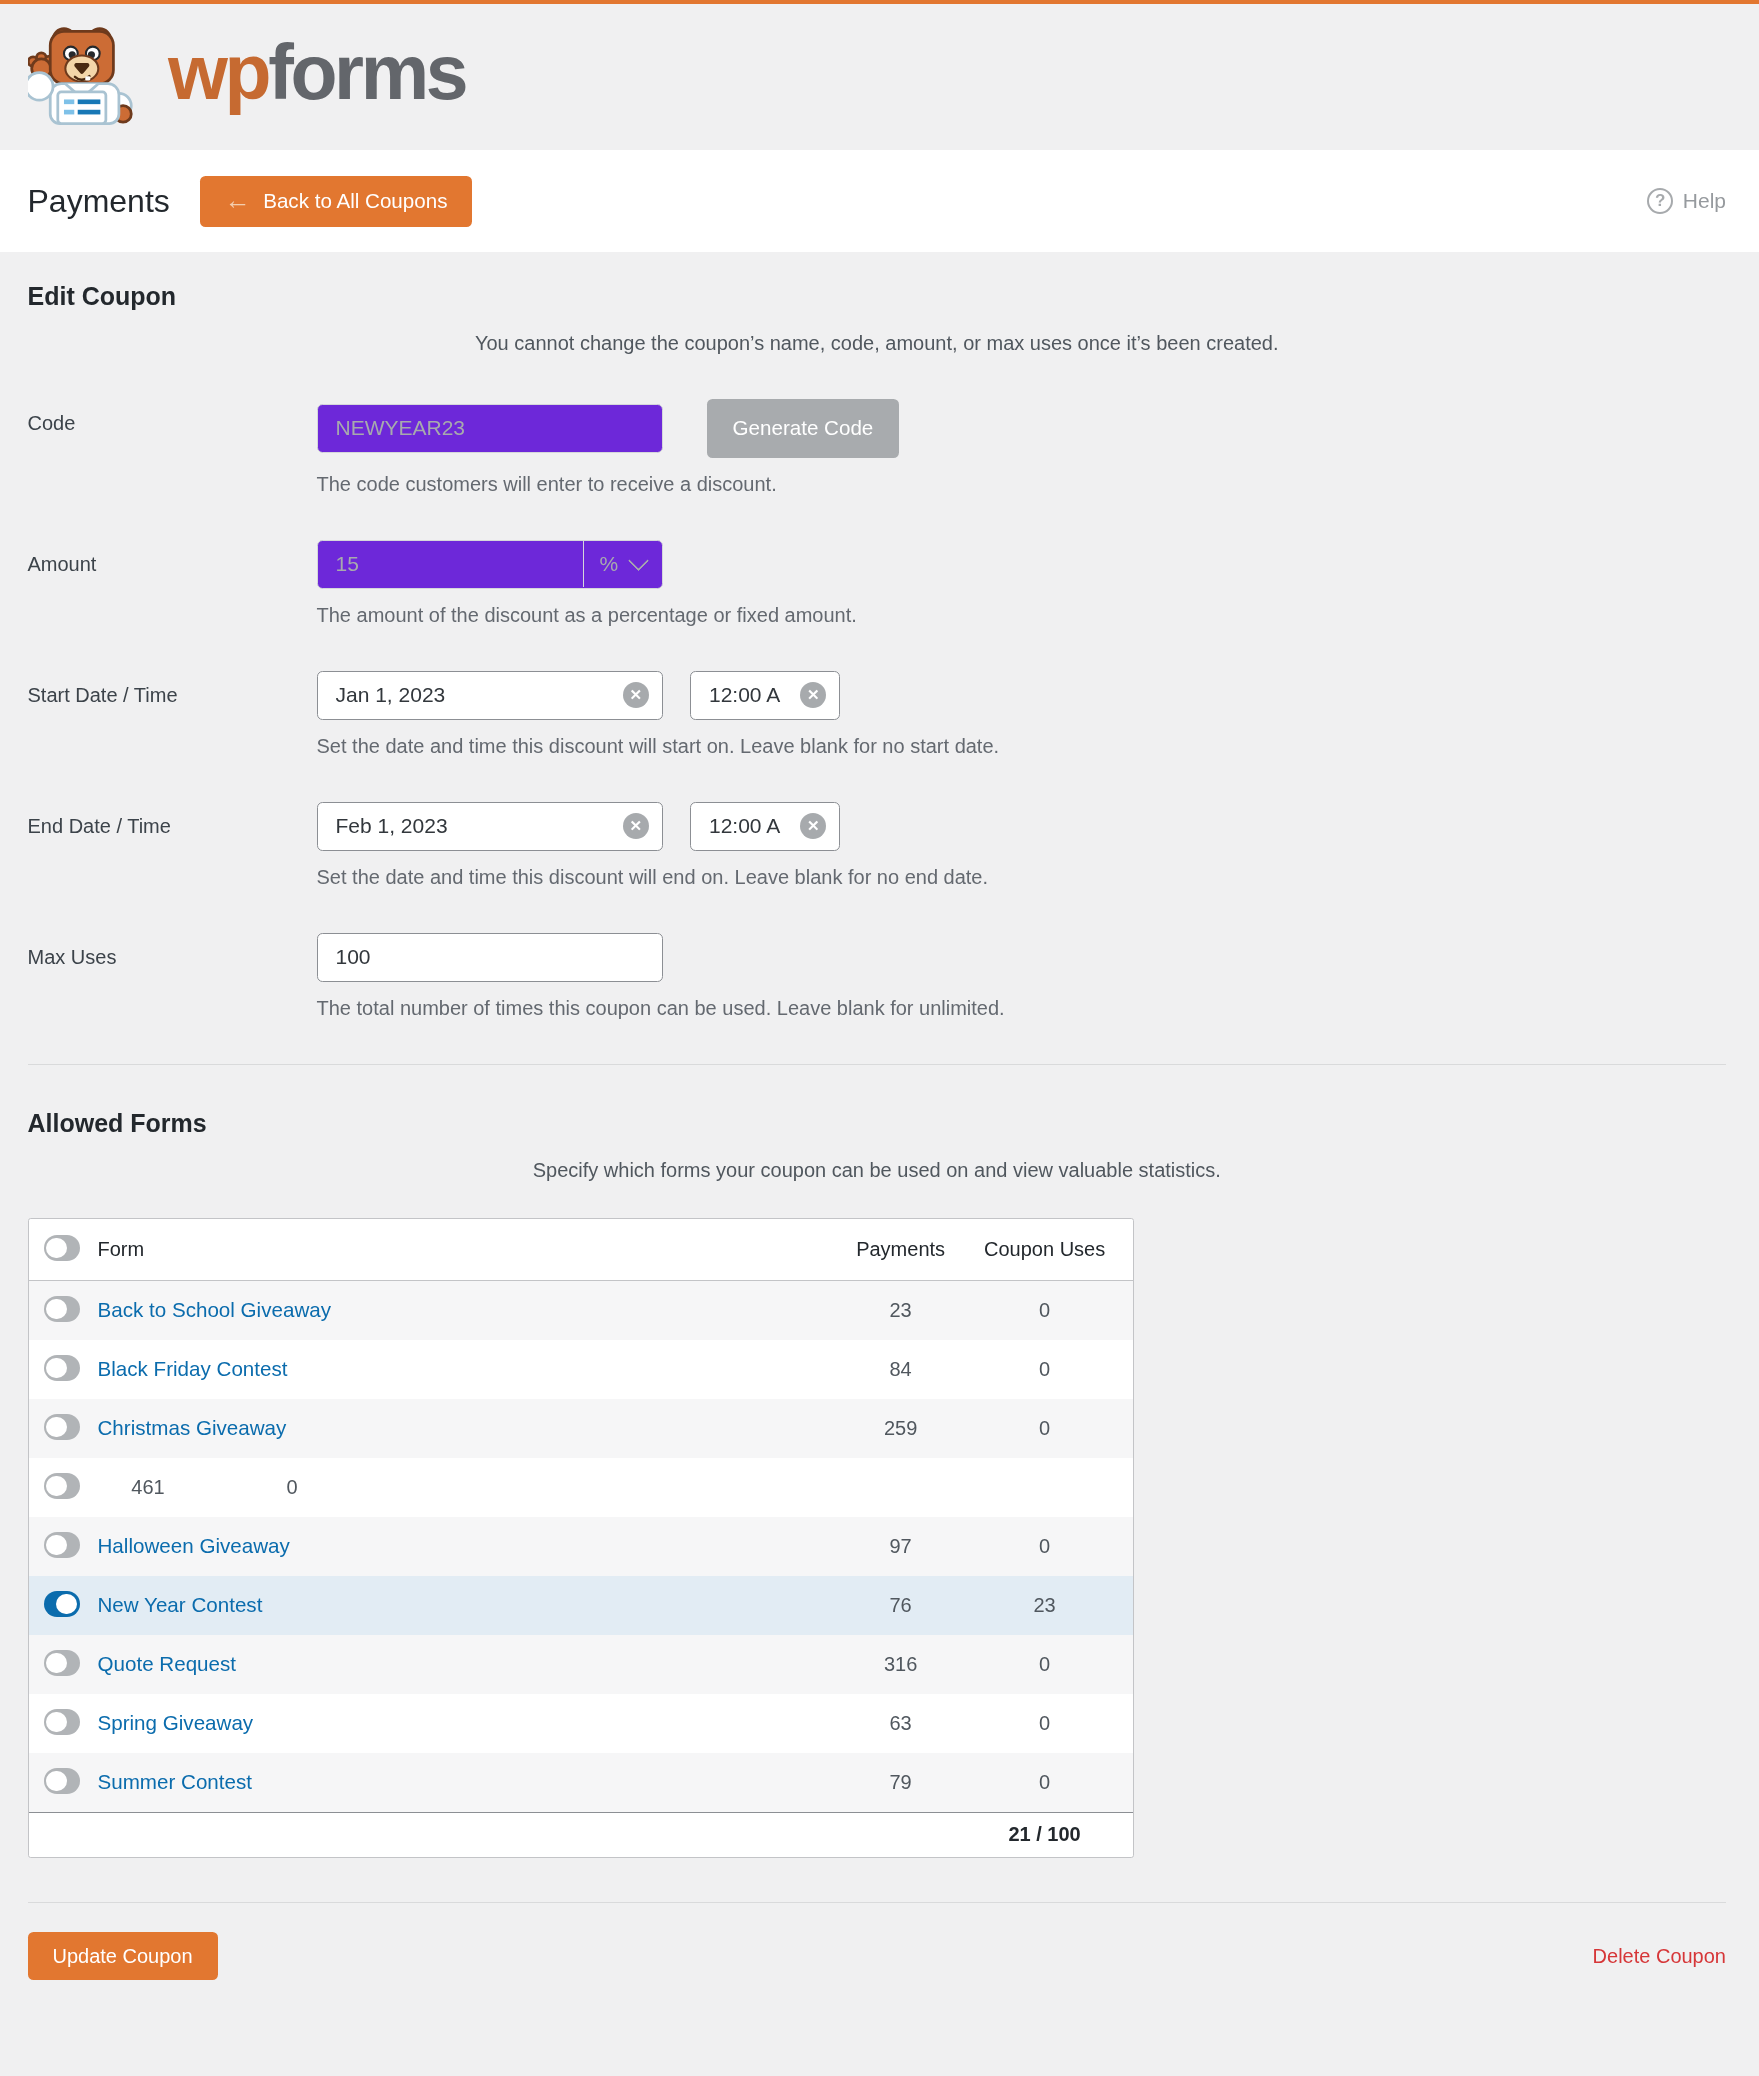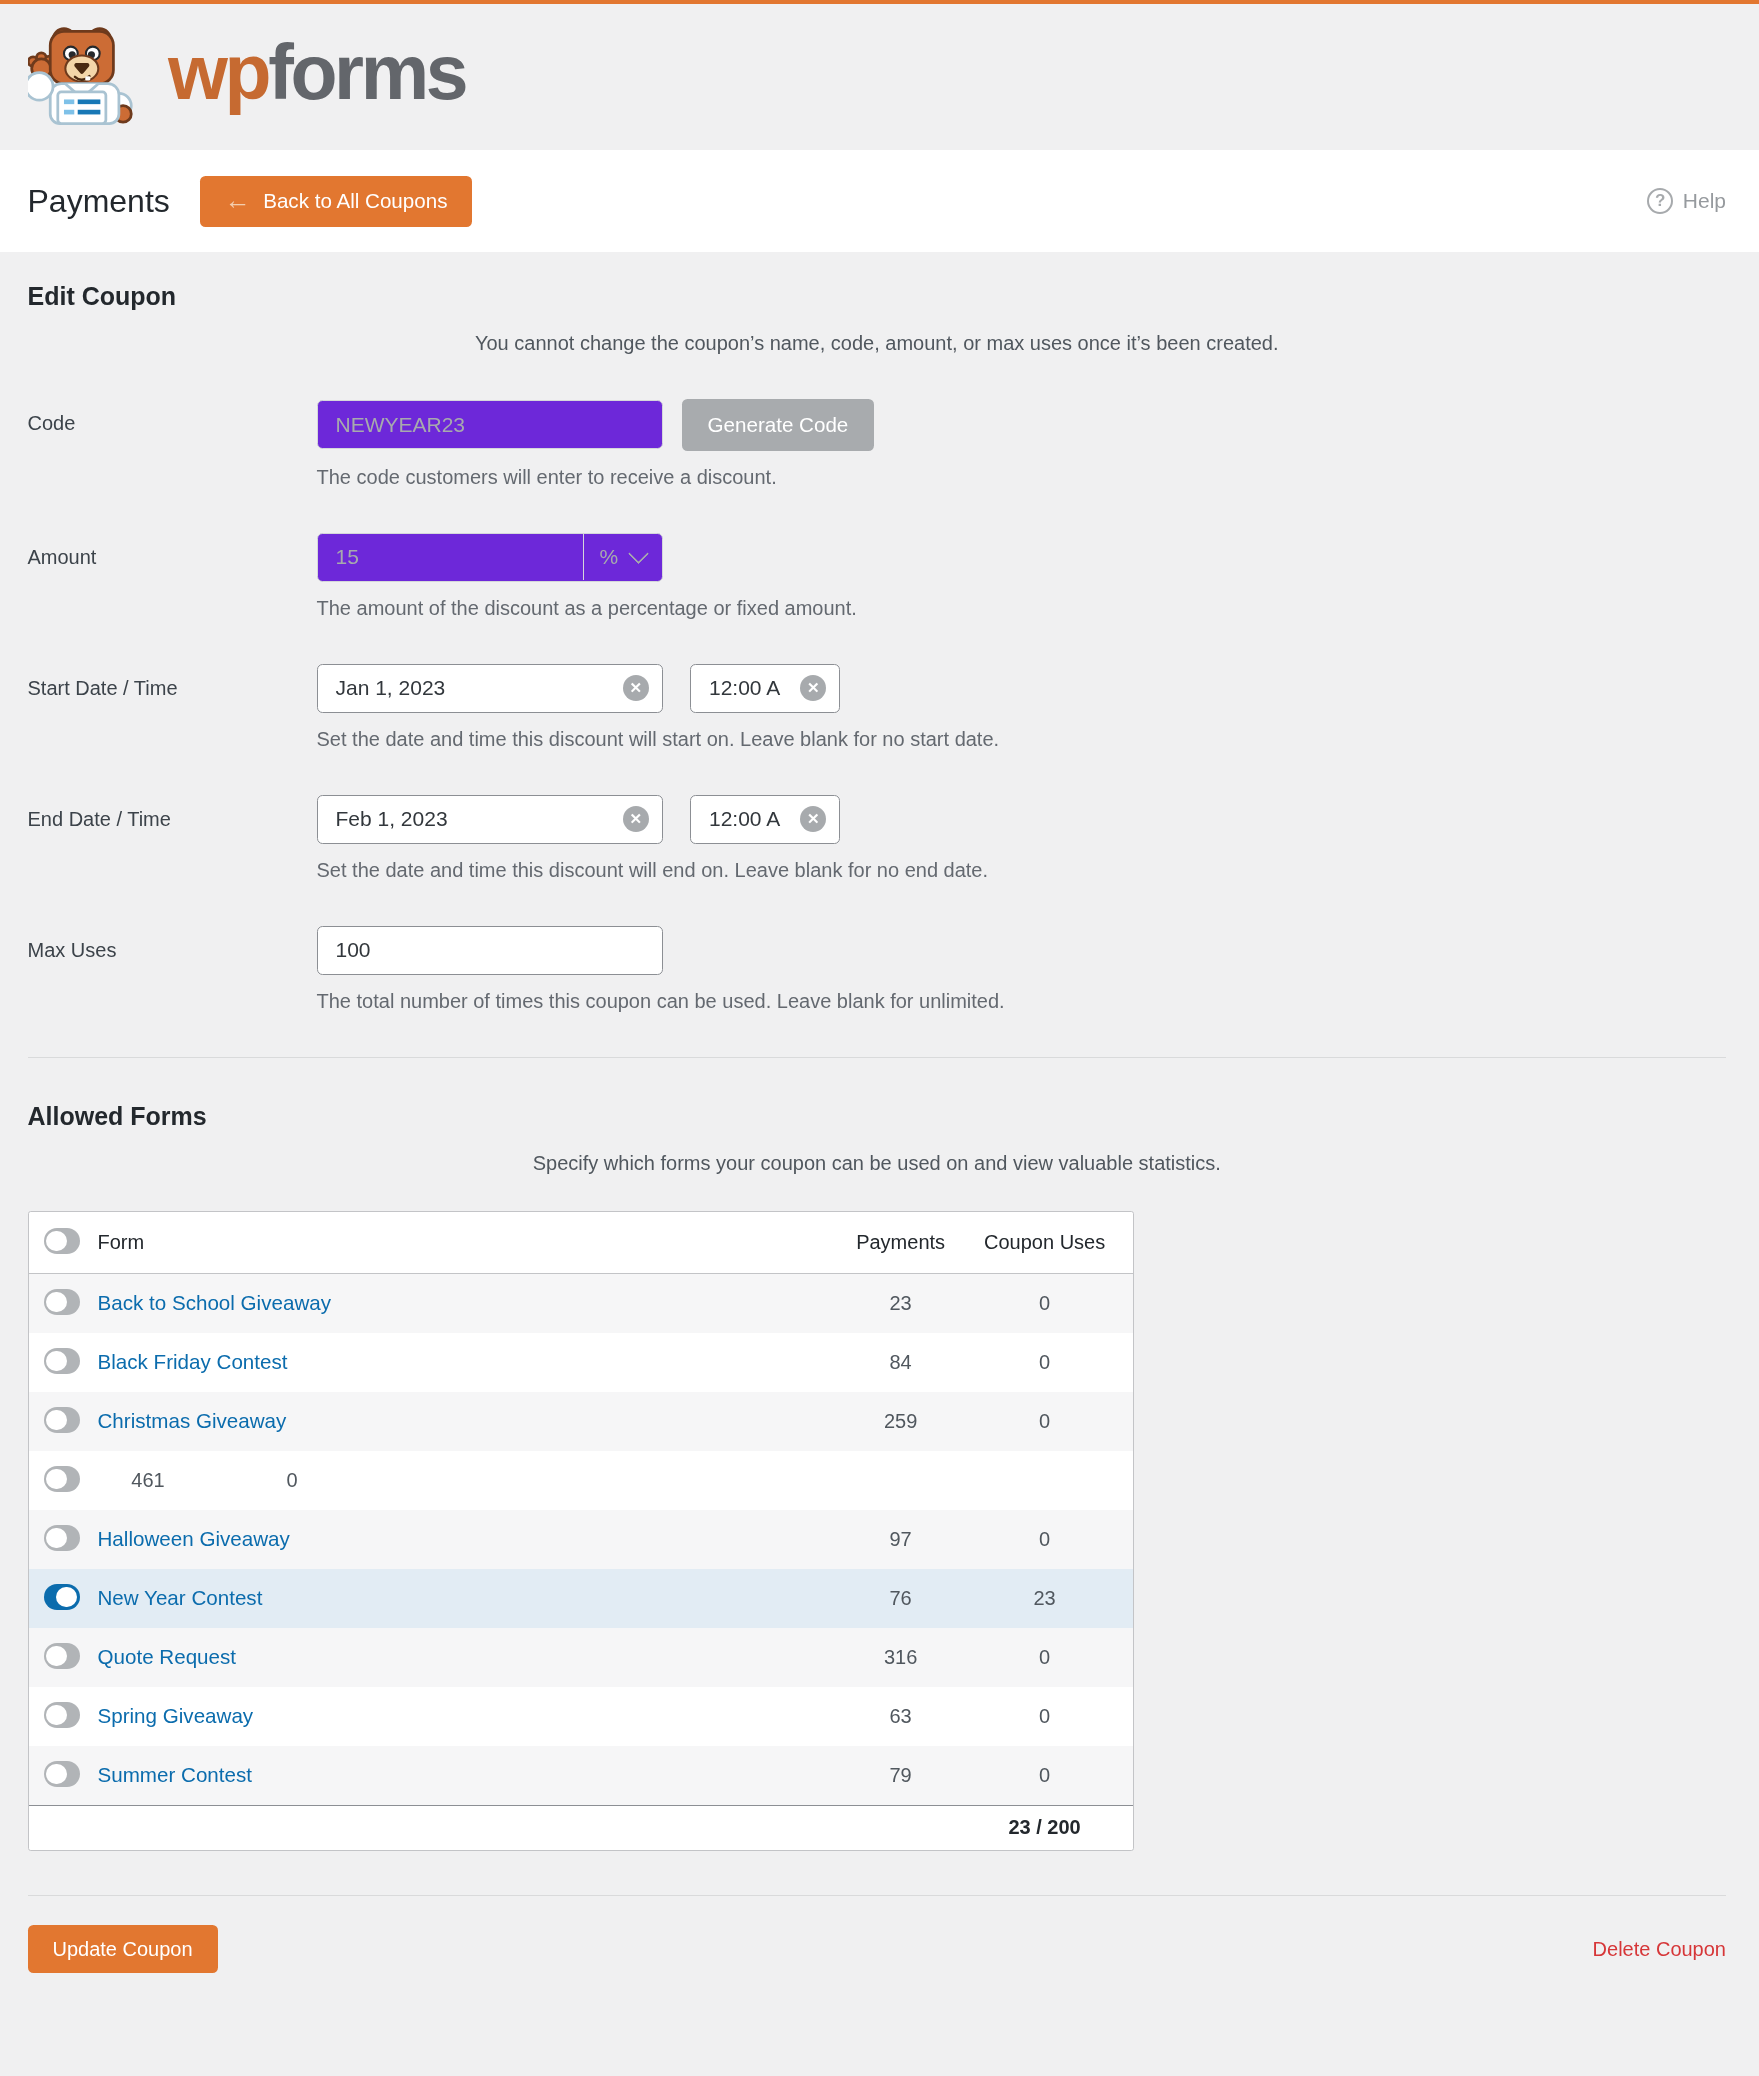--- a/index.html
+++ b/index.html
@@ -43,21 +43,21 @@
     height: 49px; border: 1.4px solid #8c8f94; border-radius: 5.5px; background:#fff;
     font-size: 21px; color:#32373c; font-family: inherit; padding: 0 18px; outline:none;
   }
   .tin:disabled { background:#6d28d9; border-color:#d5d7da; color:#a7aaad; }
   .w-name { width: 551px; }
   .w-std  { width: 346px; }
   .w-time { width: 150px; }
 
   .inline { display:flex; align-items:center; }
   .gen-btn {
-    margin-left: 19px; height: 52px; padding: 0 26px; border:none; border-radius:5.5px;
+    margin-left: 44px; height: 59px; padding: 0 26px; border:none; border-radius:5.5px;
     background:#a8abae; color:#fff; font-size:20.6px; font-family:inherit; cursor:default;
   }
 
   .amount-box { position:relative; width:346px; }
   .amount-box .tin { width:100%; padding-right: 89px; }
   .unit {
     position:absolute; top:1.4px; right:1.4px; bottom:1.4px; width:78px;
     border-left:1.4px solid #d5d7da; display:flex; align-items:center; justify-content:center; gap:12.4px;
     color:#a7aaad; font-size:21px; border-radius:0 4.1px 4.1px 0;
   }
@@ -293,21 +293,21 @@
       <span class="cell-toggle"><span class="toggle"><span class="knob"></span></span></span>
       <span class="cell-form"><a class="form-link">Summer Contest</a></span>
       <span class="cell-pay">79</span>
       <span class="cell-uses">0</span>
     </div>
 
     <div class="tfoot">
       <span class="cell-toggle"></span>
       <span class="cell-form"></span>
       <span class="cell-pay"></span>
-      <span class="cell-uses total">23 / 200</span>
+      <span class="cell-uses total">21 / 100</span>
     </div>
   </div>
 
   <hr class="divider">
 
   <div class="actions">
     <button class="update-btn">Update Coupon</button>
     <a class="delete-link">Delete Coupon</a>
   </div>
 

